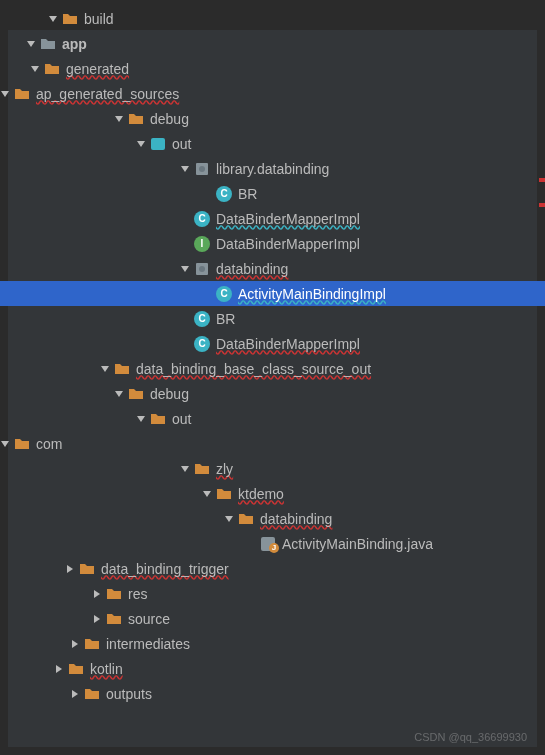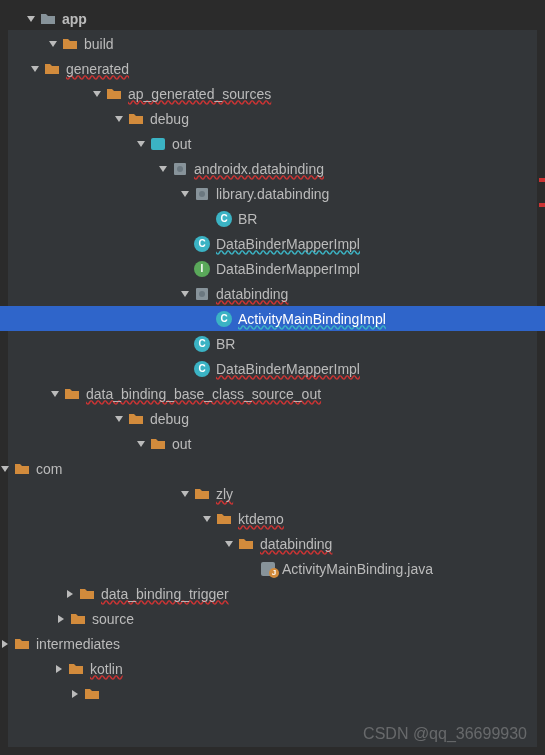--- a/index.html
+++ b/index.html
@@ -103,84 +103,84 @@
   }
   .underline-teal {
     text-decoration: underline wavy #3bb3c4;
     text-decoration-skip-ink: none;
   }
   .watermark {
     position: absolute;
     bottom: 12px;
     right: 18px;
     color: rgba(200,200,200,0.35);
-    font-size: 16px;
+    font-size: 11px;
     z-index: 5;
   }
   .red-marker {
     position: absolute;
     right: 0;
     width: 6px;
     height: 4px;
     background: #cc3333;
     z-index: 3;
   }
 </style>
 </head>
 <body>
 
 <div class="overlay"></div>
 <div class="red-marker" style="top:178px"></div>
 <div class="red-marker" style="top:203px"></div>
 
 <div class="tree">
 
+  <div class="row" style="padding-left:48px">
+    <span class="arrow">
+        <svg viewBox="0 0 10 10">
+          <path d="M1 2 L9 2 L5 8 Z" fill="#bbbbbb"></path>
+        </svg>
+      </span>
+    <span class="icon folder-orange">
+        <svg viewBox="0 0 16 16">
+          <path d="M1 3h5l2 2h7v8H1z"></path>
+        </svg>
+      </span>
+    <span class="label">build</span>
+  </div>
+
   <div class="row" style="padding-left:26px">
     <span class="arrow">
         <svg viewBox="0 0 10 10">
           <path d="M1 2 L9 2 L5 8 Z" fill="#bbbbbb"></path>
         </svg>
       </span>
     <span class="icon folder-gray">
         <svg viewBox="0 0 16 16">
           <path d="M1 3h5l2 2h7v8H1z"></path>
         </svg>
       </span>
     <span class="label bold">app</span>
   </div>
 
-  <div class="row" style="padding-left:48px">
-    <span class="arrow">
-        <svg viewBox="0 0 10 10">
-          <path d="M1 2 L9 2 L5 8 Z" fill="#bbbbbb"></path>
-        </svg>
-      </span>
-    <span class="icon folder-orange">
-        <svg viewBox="0 0 16 16">
-          <path d="M1 3h5l2 2h7v8H1z"></path>
-        </svg>
-      </span>
-    <span class="label">build</span>
-  </div>
-
   <div class="row" style="padding-left:30px">
     <span class="arrow">
         <svg viewBox="0 0 10 10">
           <path d="M1 2 L9 2 L5 8 Z" fill="#bbbbbb"></path>
         </svg>
       </span>
     <span class="icon folder-orange">
         <svg viewBox="0 0 16 16">
           <path d="M1 3h5l2 2h7v8H1z"></path>
         </svg>
       </span>
     <span class="label underline-red">generated</span>
   </div>
 
-  <div class="row" style="padding-left:92px">
+  <div class="row" style="">
     <span class="arrow">
         <svg viewBox="0 0 10 10">
           <path d="M1 2 L9 2 L5 8 Z" fill="#bbbbbb"></path>
         </svg>
       </span>
     <span class="icon folder-orange">
         <svg viewBox="0 0 16 16">
           <path d="M1 3h5l2 2h7v8H1z"></path>
         </svg>
       </span>
@@ -206,206 +206,192 @@
         <svg viewBox="0 0 10 10">
           <path d="M1 2 L9 2 L5 8 Z" fill="#bbbbbb"></path>
         </svg>
       </span>
     <span class="icon">
         <div class="out-folder"></div>
       </span>
     <span class="label">out</span>
   </div>
 
-  <div class="row" style="padding-left:158px">
+
+  <div class="row" style="padding-left:180px">
     <span class="arrow">
         <svg viewBox="0 0 10 10">
           <path d="M1 2 L9 2 L5 8 Z" fill="#bbbbbb"></path>
         </svg>
       </span>
     <span class="icon package">
         <svg viewBox="0 0 16 16">
           <rect x="2" y="2" width="12" height="12" rx="1"></rect>
           <circle cx="8" cy="8" r="3"></circle>
         </svg>
       </span>
-    <span class="label underline-red">androidx.databinding</span>
-  </div>
+    <span class="label">library.databinding</span>
+  </div>
+
+  <div class="row" style="padding-left:216px">
+    <span class="icon">
+        <div class="class-c">C</div>
+      </span>
+    <span class="label">BR</span>
+  </div>
+
+  <div class="row" style="padding-left:194px">
+    <span class="icon">
+        <div class="class-c">C</div>
+      </span>
+    <span class="label underline-teal">DataBinderMapperImpl</span>
+  </div>
+
+  <div class="row" style="padding-left:194px">
+    <span class="icon">
+        <div class="class-i">I</div>
+      </span>
+    <span class="label">DataBinderMapperImpl</span>
+  </div>
+
 
   <div class="row" style="padding-left:180px">
     <span class="arrow">
         <svg viewBox="0 0 10 10">
           <path d="M1 2 L9 2 L5 8 Z" fill="#bbbbbb"></path>
         </svg>
       </span>
     <span class="icon package">
         <svg viewBox="0 0 16 16">
           <rect x="2" y="2" width="12" height="12" rx="1"></rect>
           <circle cx="8" cy="8" r="3"></circle>
         </svg>
       </span>
-    <span class="label">library.databinding</span>
-  </div>
-
-  <div class="row" style="padding-left:216px">
+    <span class="label underline-red">databinding</span>
+  </div>
+
+  <div class="row selected" style="padding-left:216px">
     <span class="icon">
         <div class="class-c">C</div>
       </span>
+    <span class="label underline-teal">ActivityMainBindingImpl</span>
+  </div>
+
+  <div class="row" style="padding-left:194px">
+    <span class="icon">
+        <div class="class-c">C</div>
+      </span>
     <span class="label">BR</span>
   </div>
 
   <div class="row" style="padding-left:194px">
     <span class="icon">
         <div class="class-c">C</div>
       </span>
-    <span class="label underline-teal">DataBinderMapperImpl</span>
-  </div>
-
-  <div class="row" style="padding-left:194px">
-    <span class="icon">
-        <div class="class-i">I</div>
-      </span>
-    <span class="label">DataBinderMapperImpl</span>
-  </div>
-
+    <span class="label underline-red">DataBinderMapperImpl</span>
+  </div>
+
+  <div class="row" style="padding-left:100px">
+    <span class="arrow">
+        <svg viewBox="0 0 10 10">
+          <path d="M1 2 L9 2 L5 8 Z" fill="#bbbbbb"></path>
+        </svg>
+      </span>
+    <span class="icon folder-orange">
+        <svg viewBox="0 0 16 16">
+          <path d="M1 3h5l2 2h7v8H1z"></path>
+        </svg>
+      </span>
+    <span class="label underline-red">data_binding_base_class_source_out</span>
+  </div>
+
+  <div class="row" style="padding-left:114px">
+    <span class="arrow">
+        <svg viewBox="0 0 10 10">
+          <path d="M1 2 L9 2 L5 8 Z" fill="#bbbbbb"></path>
+        </svg>
+      </span>
+    <span class="icon folder-orange">
+        <svg viewBox="0 0 16 16">
+          <path d="M1 3h5l2 2h7v8H1z"></path>
+        </svg>
+      </span>
+    <span class="label">debug</span>
+  </div>
+
+  <div class="row" style="padding-left:136px">
+    <span class="arrow">
+        <svg viewBox="0 0 10 10">
+          <path d="M1 2 L9 2 L5 8 Z" fill="#bbbbbb"></path>
+        </svg>
+      </span>
+    <span class="icon folder-orange">
+        <svg viewBox="0 0 16 16">
+          <path d="M1 3h5l2 2h7v8H1z"></path>
+        </svg>
+      </span>
+    <span class="label">out</span>
+  </div>
+
+  <div class="row" style="">
+    <span class="arrow">
+        <svg viewBox="0 0 10 10">
+          <path d="M1 2 L9 2 L5 8 Z" fill="#bbbbbb"></path>
+        </svg>
+      </span>
+    <span class="icon folder-orange">
+        <svg viewBox="0 0 16 16">
+          <path d="M1 3h5l2 2h7v8H1z"></path>
+        </svg>
+      </span>
+    <span class="label">com</span>
+  </div>
 
   <div class="row" style="padding-left:180px">
     <span class="arrow">
         <svg viewBox="0 0 10 10">
           <path d="M1 2 L9 2 L5 8 Z" fill="#bbbbbb"></path>
         </svg>
       </span>
-    <span class="icon package">
-        <svg viewBox="0 0 16 16">
-          <rect x="2" y="2" width="12" height="12" rx="1"></rect>
-          <circle cx="8" cy="8" r="3"></circle>
+    <span class="icon folder-orange">
+        <svg viewBox="0 0 16 16">
+          <path d="M1 3h5l2 2h7v8H1z"></path>
+        </svg>
+      </span>
+    <span class="label underline-red">zly</span>
+  </div>
+
+  <div class="row" style="padding-left:202px">
+    <span class="arrow">
+        <svg viewBox="0 0 10 10">
+          <path d="M1 2 L9 2 L5 8 Z" fill="#bbbbbb"></path>
+        </svg>
+      </span>
+    <span class="icon folder-orange">
+        <svg viewBox="0 0 16 16">
+          <path d="M1 3h5l2 2h7v8H1z"></path>
+        </svg>
+      </span>
+    <span class="label underline-red">ktdemo</span>
+  </div>
+
+  <div class="row" style="padding-left:224px">
+    <span class="arrow">
+        <svg viewBox="0 0 10 10">
+          <path d="M1 2 L9 2 L5 8 Z" fill="#bbbbbb"></path>
+        </svg>
+      </span>
+    <span class="icon folder-orange">
+        <svg viewBox="0 0 16 16">
+          <path d="M1 3h5l2 2h7v8H1z"></path>
         </svg>
       </span>
     <span class="label underline-red">databinding</span>
   </div>
 
-  <div class="row selected" style="padding-left:216px">
-    <span class="icon">
-        <div class="class-c">C</div>
-      </span>
-    <span class="label underline-teal">ActivityMainBindingImpl</span>
-  </div>
-
-  <div class="row" style="padding-left:194px">
-    <span class="icon">
-        <div class="class-c">C</div>
-      </span>
-    <span class="label">BR</span>
-  </div>
-
-  <div class="row" style="padding-left:194px">
-    <span class="icon">
-        <div class="class-c">C</div>
-      </span>
-    <span class="label underline-red">DataBinderMapperImpl</span>
-  </div>
-
-  <div class="row" style="padding-left:50px">
-    <span class="arrow">
-        <svg viewBox="0 0 10 10">
-          <path d="M1 2 L9 2 L5 8 Z" fill="#bbbbbb"></path>
-        </svg>
-      </span>
-    <span class="icon folder-orange">
-        <svg viewBox="0 0 16 16">
-          <path d="M1 3h5l2 2h7v8H1z"></path>
-        </svg>
-      </span>
-    <span class="label underline-red">data_binding_base_class_source_out</span>
-  </div>
-
-  <div class="row" style="padding-left:114px">
-    <span class="arrow">
-        <svg viewBox="0 0 10 10">
-          <path d="M1 2 L9 2 L5 8 Z" fill="#bbbbbb"></path>
-        </svg>
-      </span>
-    <span class="icon folder-orange">
-        <svg viewBox="0 0 16 16">
-          <path d="M1 3h5l2 2h7v8H1z"></path>
-        </svg>
-      </span>
-    <span class="label">debug</span>
-  </div>
-
-  <div class="row" style="padding-left:136px">
-    <span class="arrow">
-        <svg viewBox="0 0 10 10">
-          <path d="M1 2 L9 2 L5 8 Z" fill="#bbbbbb"></path>
-        </svg>
-      </span>
-    <span class="icon folder-orange">
-        <svg viewBox="0 0 16 16">
-          <path d="M1 3h5l2 2h7v8H1z"></path>
-        </svg>
-      </span>
-    <span class="label">out</span>
-  </div>
-
-  <div class="row" style="">
-    <span class="arrow">
-        <svg viewBox="0 0 10 10">
-          <path d="M1 2 L9 2 L5 8 Z" fill="#bbbbbb"></path>
-        </svg>
-      </span>
-    <span class="icon folder-orange">
-        <svg viewBox="0 0 16 16">
-          <path d="M1 3h5l2 2h7v8H1z"></path>
-        </svg>
-      </span>
-    <span class="label">com</span>
-  </div>
-
-  <div class="row" style="padding-left:180px">
-    <span class="arrow">
-        <svg viewBox="0 0 10 10">
-          <path d="M1 2 L9 2 L5 8 Z" fill="#bbbbbb"></path>
-        </svg>
-      </span>
-    <span class="icon folder-orange">
-        <svg viewBox="0 0 16 16">
-          <path d="M1 3h5l2 2h7v8H1z"></path>
-        </svg>
-      </span>
-    <span class="label underline-red">zly</span>
-  </div>
-
-  <div class="row" style="padding-left:202px">
-    <span class="arrow">
-        <svg viewBox="0 0 10 10">
-          <path d="M1 2 L9 2 L5 8 Z" fill="#bbbbbb"></path>
-        </svg>
-      </span>
-    <span class="icon folder-orange">
-        <svg viewBox="0 0 16 16">
-          <path d="M1 3h5l2 2h7v8H1z"></path>
-        </svg>
-      </span>
-    <span class="label underline-red">ktdemo</span>
-  </div>
-
-  <div class="row" style="padding-left:224px">
-    <span class="arrow">
-        <svg viewBox="0 0 10 10">
-          <path d="M1 2 L9 2 L5 8 Z" fill="#bbbbbb"></path>
-        </svg>
-      </span>
-    <span class="icon folder-orange">
-        <svg viewBox="0 0 16 16">
-          <path d="M1 3h5l2 2h7v8H1z"></path>
-        </svg>
-      </span>
-    <span class="label underline-red">databinding</span>
-  </div>
-
   <div class="row" style="padding-left:260px">
     <span class="icon">
         <div class="java-file"></div>
       </span>
     <span class="label">ActivityMainBinding.java</span>
   </div>
 
   <div class="row" style="padding-left:65px">
     <span class="arrow">
         <svg viewBox="0 0 10 10">
@@ -413,36 +399,49 @@
         </svg>
       </span>
     <span class="icon folder-orange">
         <svg viewBox="0 0 16 16">
           <path d="M1 3h5l2 2h7v8H1z"></path>
         </svg>
       </span>
     <span class="label underline-red">data_binding_trigger</span>
   </div>
 
-
-  <div class="row" style="padding-left:56px">
+  <div class="row" style="padding-left:92px">
+    <span class="arrow">
+        <svg viewBox="0 0 10 10">
+          <path d="M2 1 L8 5 L2 9 Z" fill="#bbbbbb"></path>
+        </svg>
+      </span>
+    <span class="icon folder-orange">
+        <svg viewBox="0 0 16 16">
+          <path d="M1 3h5l2 2h7v8H1z"></path>
+        </svg>
+      </span>
+    <span class="label">res</span>
+  </div>
+
+  <div class="row" style="padding-left:92px">
     <span class="arrow">
         <svg viewBox="0 0 10 10">
           <path d="M2 1 L8 5 L2 9 Z" fill="#bbbbbb"></path>
         </svg>
       </span>
     <span class="icon folder-orange">
         <svg viewBox="0 0 16 16">
           <path d="M1 3h5l2 2h7v8H1z"></path>
         </svg>
       </span>
     <span class="label">source</span>
   </div>
 
-  <div class="row" style="">
+  <div class="row" style="padding-left:70px">
     <span class="arrow">
         <svg viewBox="0 0 10 10">
           <path d="M2 1 L8 5 L2 9 Z" fill="#bbbbbb"></path>
         </svg>
       </span>
     <span class="icon folder-orange">
         <svg viewBox="0 0 16 16">
           <path d="M1 3h5l2 2h7v8H1z"></path>
         </svg>
       </span>
@@ -467,17 +466,18 @@
     <span class="arrow">
         <svg viewBox="0 0 10 10">
           <path d="M2 1 L8 5 L2 9 Z" fill="#bbbbbb"></path>
         </svg>
       </span>
     <span class="icon folder-orange">
         <svg viewBox="0 0 16 16">
           <path d="M1 3h5l2 2h7v8H1z"></path>
         </svg>
       </span>
+    <span class="label">outputs</span>
   </div>
 
 </div>
 
 <div class="watermark">CSDN @qq_36699930</div>
 
 </body></html>

